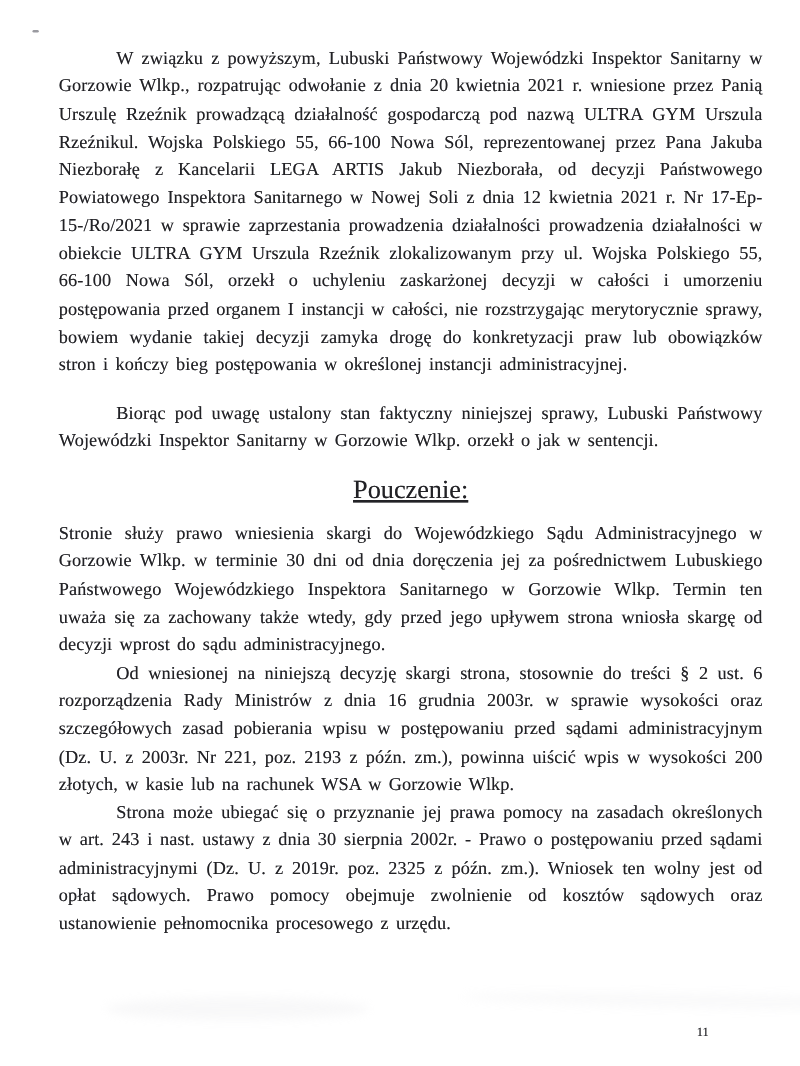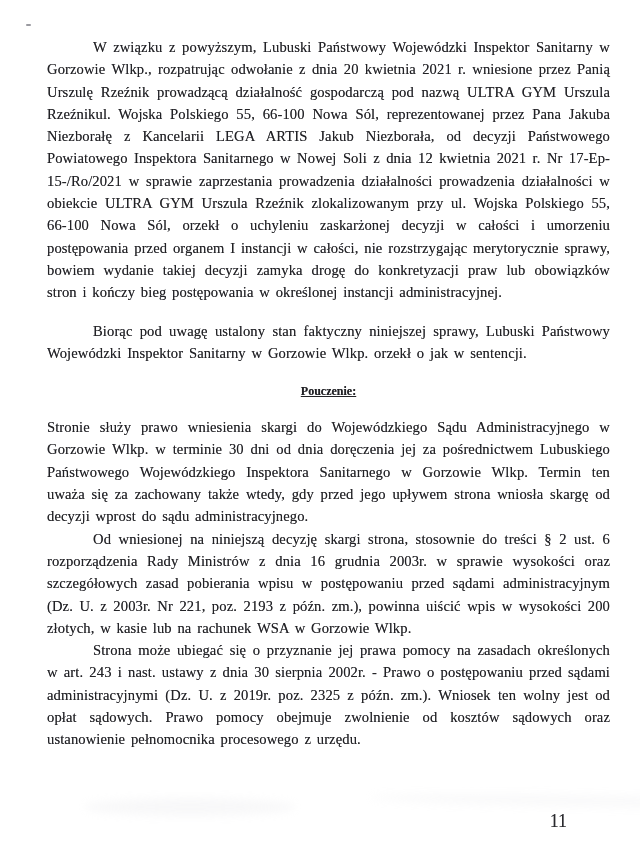--- a/index.html
+++ b/index.html
@@ -35,33 +35,33 @@
   }
   .content p.indent {
     text-indent: 46px;
   }
   .content p.gap-top {
     margin-top: 16px;
   }
   .section-heading {
     margin: 16px 0 14px 0;
     text-align: center;
-    font-size: 12px;
+    font-size: 21px;
     line-height: 22px;
-    font-weight: bold;
+    font-weight: normal;
     text-shadow: 0 0 0.4px rgba(30,30,35,0.6);
   }
   .section-heading span {
     text-decoration: underline;
   }
   .page-number {
     position: absolute;
     right: 73px;
     bottom: 21px;
-    font-size: 18px;
+    font-size: 10px;
     color: #2a2a2e;
     text-shadow: 0 0 0.4px rgba(30,30,35,0.5);
   }
   
   .artifact-dash {
     position: absolute;
     left: 26px;
     top: 24px;
     width: 5px;
     height: 1.5px;

